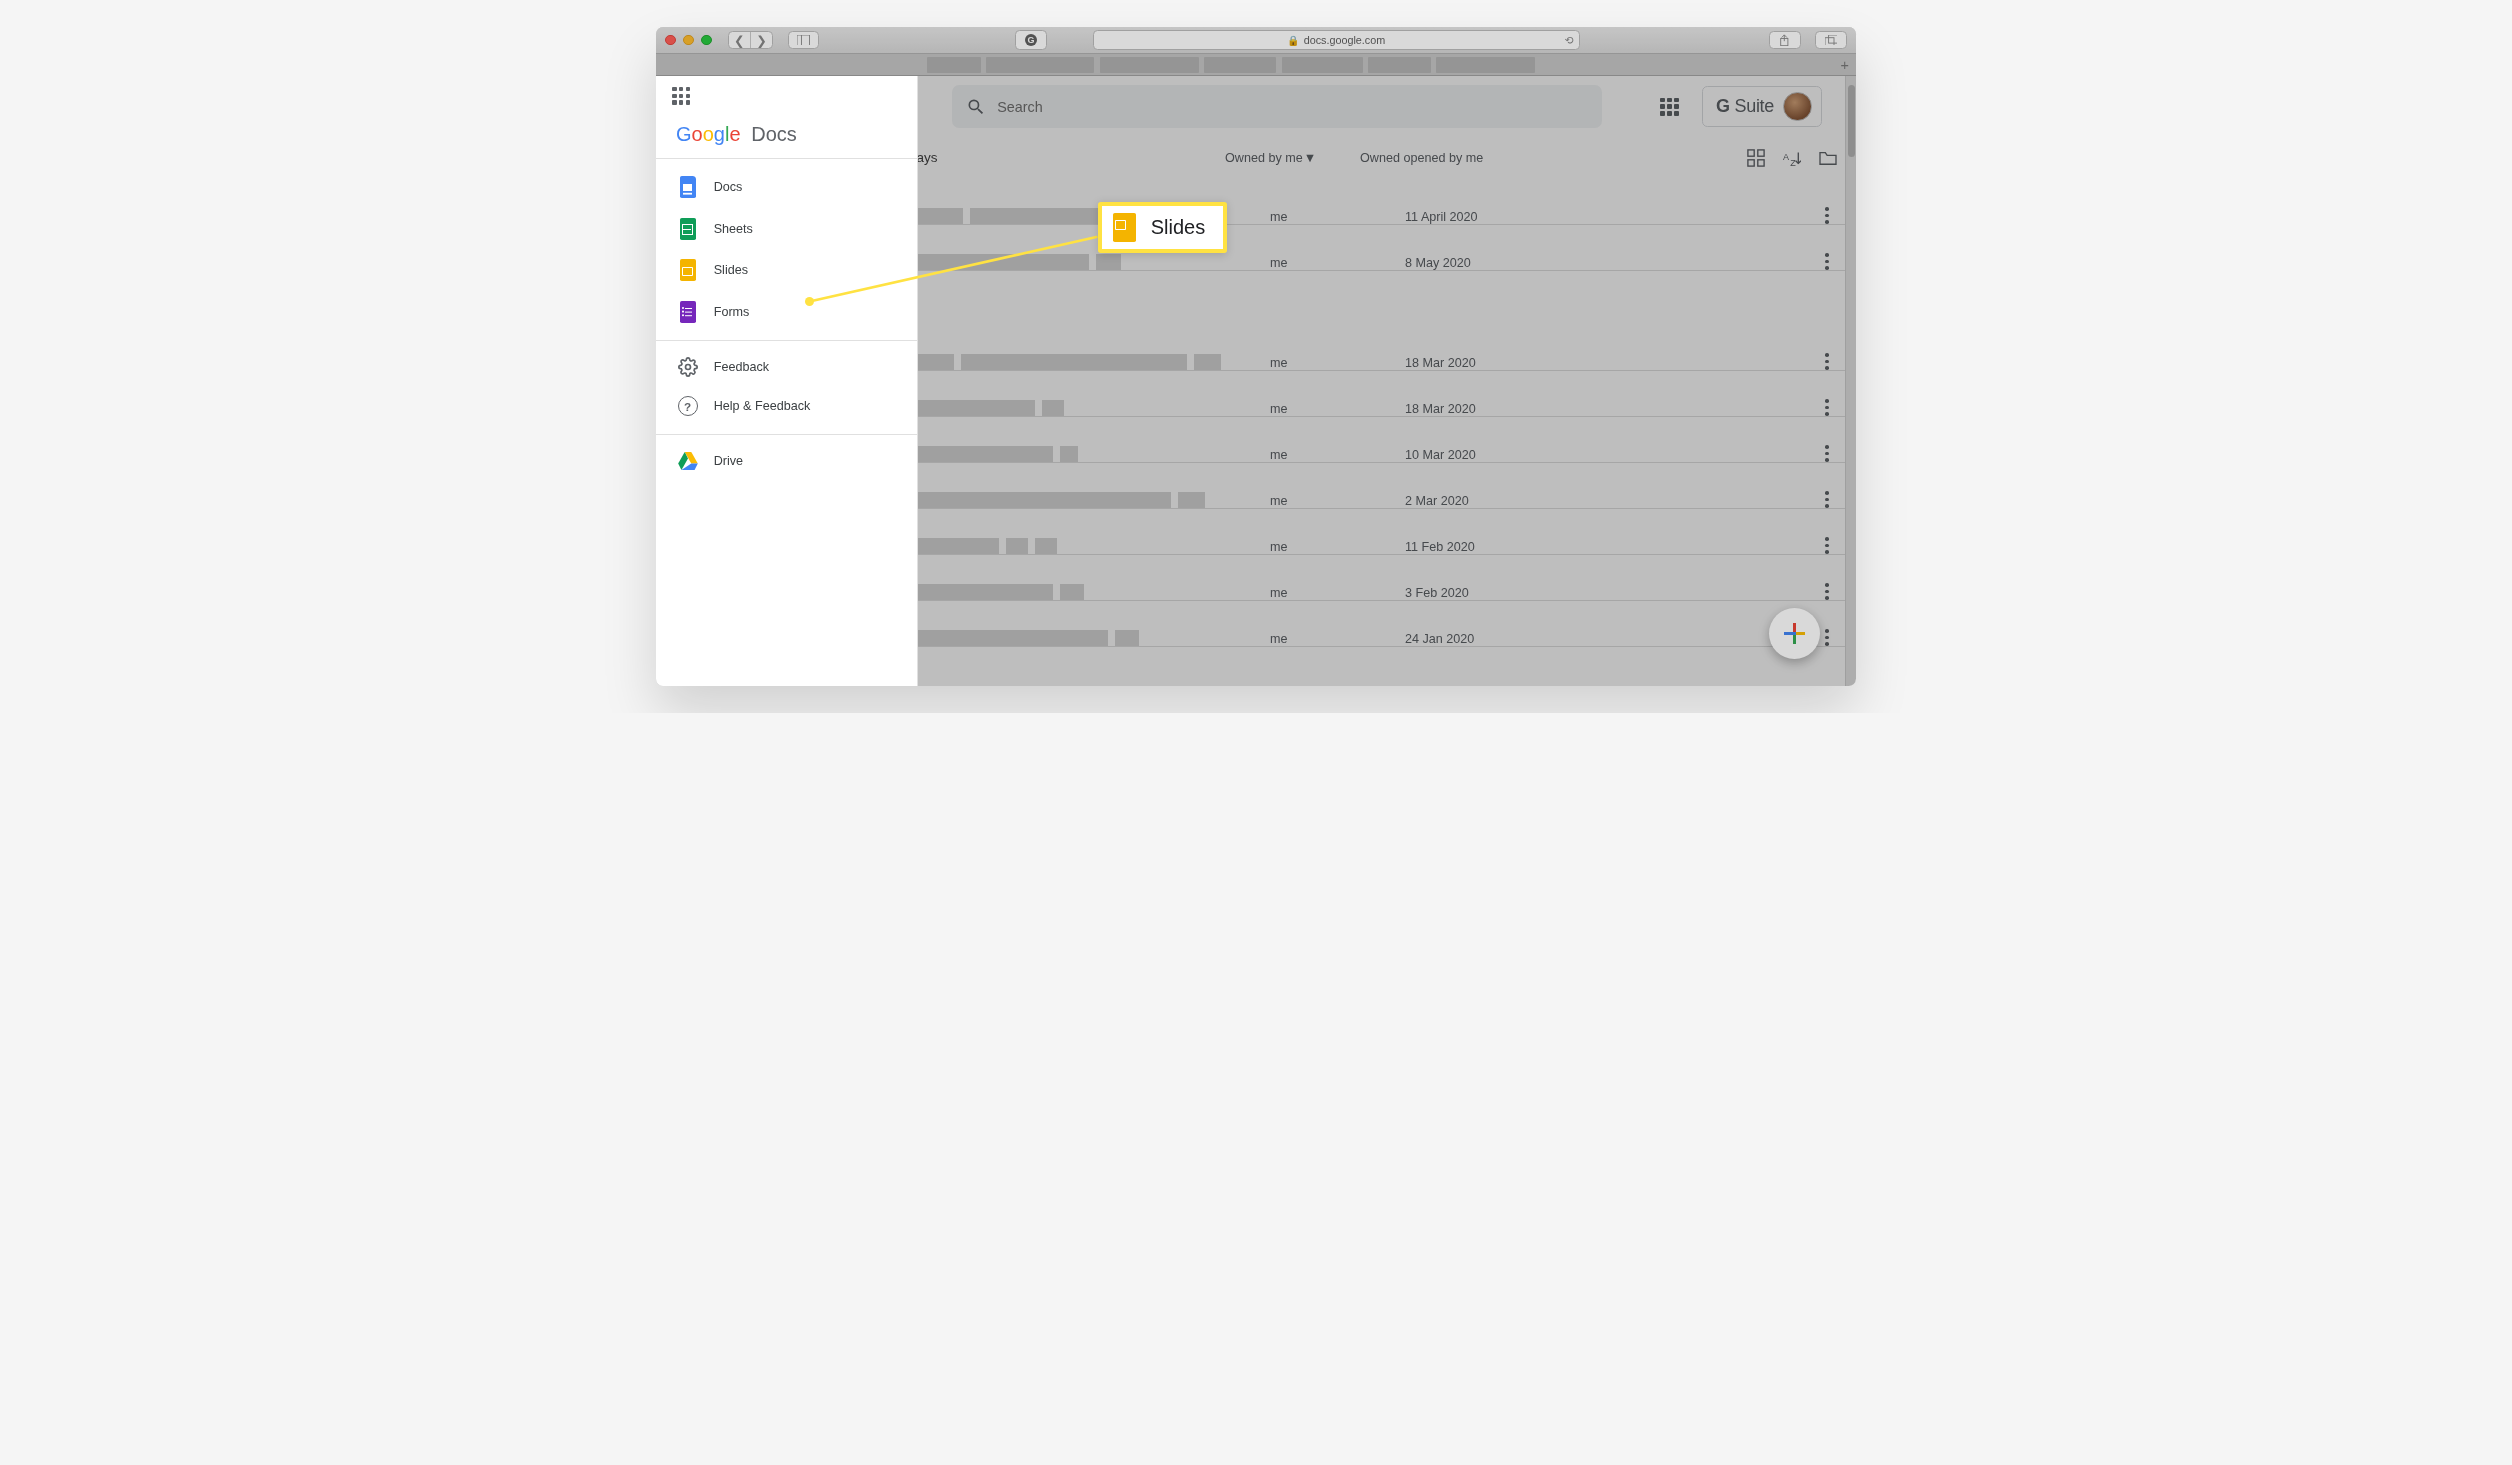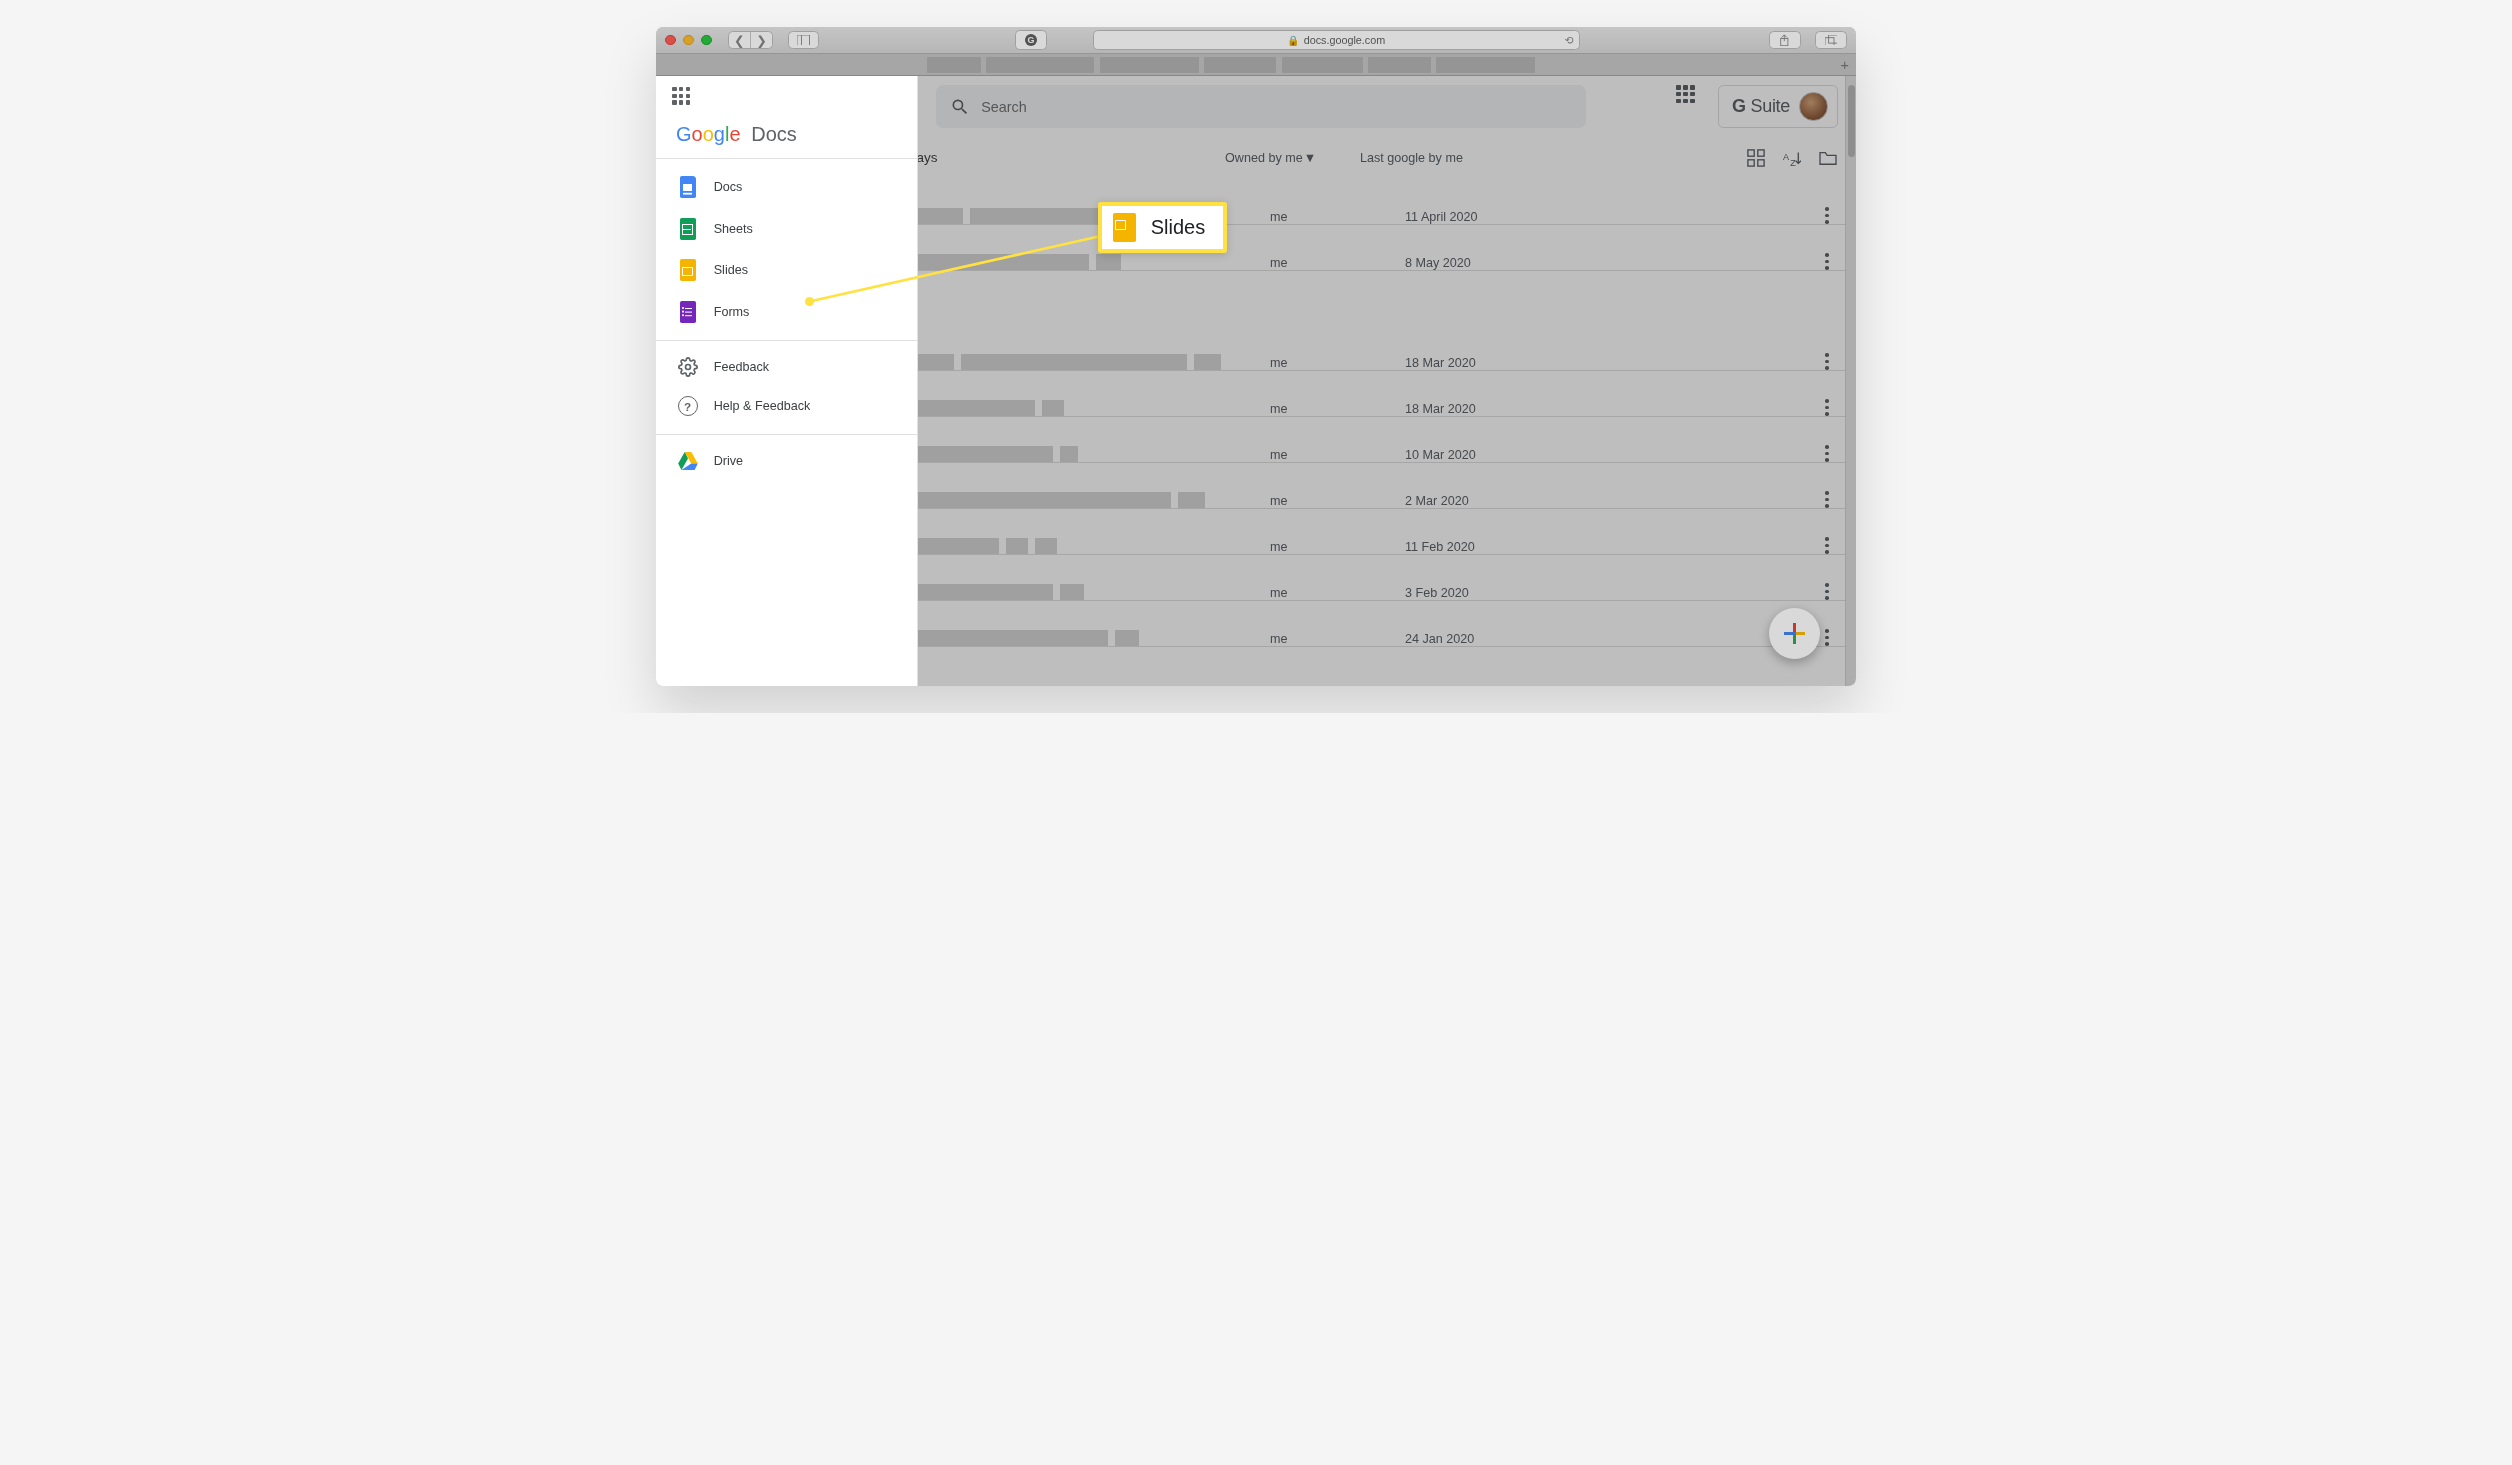--- a/index.html
+++ b/index.html
@@ -84,21 +84,21 @@
 .form-ic { width:16px; height:21.7px; background:#7627bb; border-radius:1.8px; position:relative; }
 .form-ic::after { content:""; position:absolute; width:7.2px; height:0.9px; background:#fff; left:5.4px; top:7.2px; box-shadow:0 3.6px 0 #fff, 0 7.2px 0 #fff; }
 .form-ic::before { content:""; position:absolute; width:1.8px; height:1.8px; background:#fff; border-radius:50%; left:2.7px; top:6.3px; box-shadow:0 3.6px 0 #fff, 0 7.2px 0 #fff; }
 .gear-ic { width:20px; height:20px; color:#5f6368; }
 .help-ic { width:20px; height:20px; border:1.8px solid #5f6368; border-radius:50%; display:flex; align-items:center; justify-content:center; font-size:11.7px; color:#5f6368; font-weight:bold; }
 .drive-ic { width:20px; height:18px; position:relative; }
 .drive-ic svg { width:20px; height:18px; }
 
 .main { flex:1; position:relative; background:#fff; overflow:hidden; }
 .main-overlay { position:absolute; inset:0; background:rgba(0,0,0,0.12); z-index:40; pointer-events:none; }
-.topbar { display:flex; padding:9px 18px; gap:24px; }
+.topbar { display:flex; align-items:center; padding:9px 34px; gap:24px; }
 .searchbox { flex:0 0 650px; height:43px; background:#f1f3f4; border-radius:7.2px; display:flex; align-items:center; padding:0 14.4px; gap:10.8px; }
 .searchbox svg { width:20px; height:20px; fill:#5f6368; }
 .searchbox input { border:none; background:transparent; font-size:14.4px; color:#3c4043; outline:none; flex:1; }
 .topbar .spacer { flex:1; }
 .apps-ic { width:18px; height:18px; display:grid; grid-template-columns:repeat(3,4.5px); grid-template-rows:repeat(3,4.5px); gap:2.3px; }
 .apps-ic span { background:#5f6368; border-radius:0.9px; }
 .gsuite-pill { display:flex; align-items:center; gap:9px; border:0.9px solid #dadce0; border-radius:5.4px; padding:5.4px 9px 5.4px 12.6px; }
 .gsuite-pill .gs-text { font-size:18px; color:#5f6368; font-family:"Product Sans",Arial,sans-serif; letter-spacing:-0.3px; }
 .gsuite-pill .gs-text .gbold { font-weight:bold; color:#5f6368; }
 .avatar { width:29px; height:29px; border-radius:50%; background:radial-gradient(circle at 40% 35%, #d9a77c 0%, #8c5a3a 70%); border:0.9px solid #c0c0c0; }
@@ -301,21 +301,21 @@
           <div class="avatar"></div>
         </div>
       </div>
 
       <div class="listhdr">
         <div class="sect">days</div>
         <div class="owned">
           <span>Owned by me</span>
           <span>▼</span>
         </div>
-        <div class="opened">Last google by me</div>
+        <div class="opened">Owned opened by me</div>
         <div class="actions">
           <div class="icbtn">
             <svg width="18" height="18" viewBox="0 0 20 20" fill="none" stroke="#5f6368" stroke-width="1.5">
                 <rect x="1" y="1" width="7" height="7"></rect>
                 <rect x="12" y="1" width="7" height="7"></rect>
                 <rect x="1" y="12" width="7" height="7"></rect>
                 <rect x="12" y="12" width="7" height="7"></rect>
               </svg>
           </div>
           <div class="icbtn">

